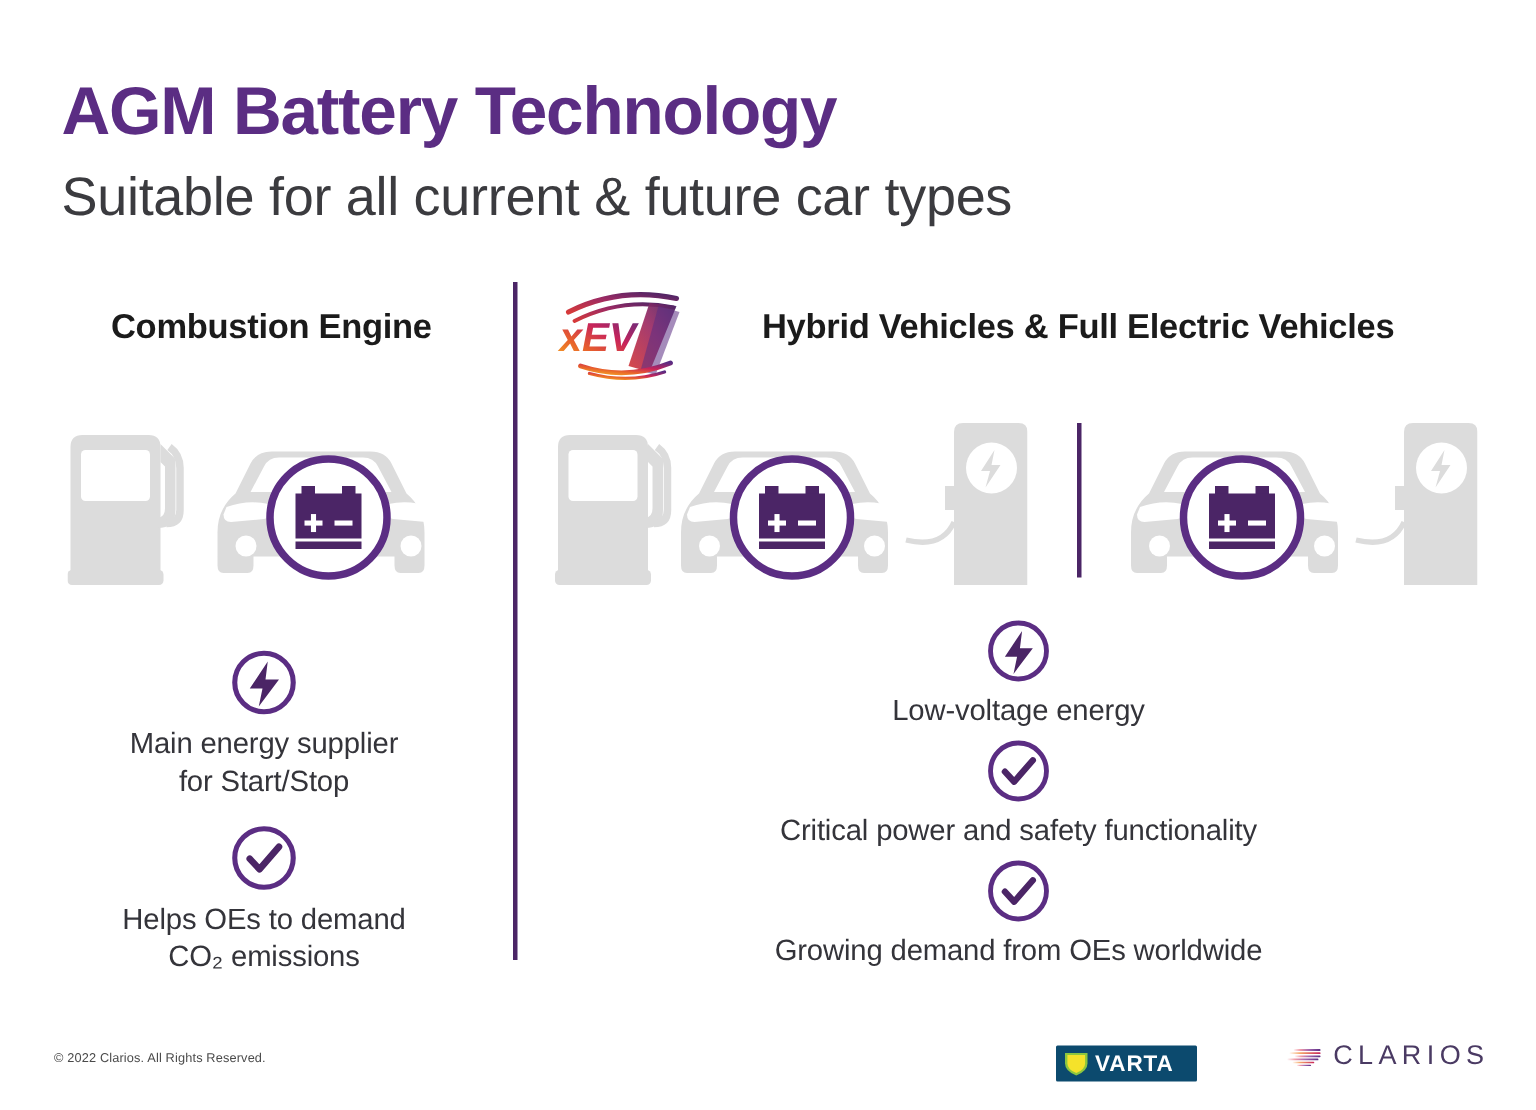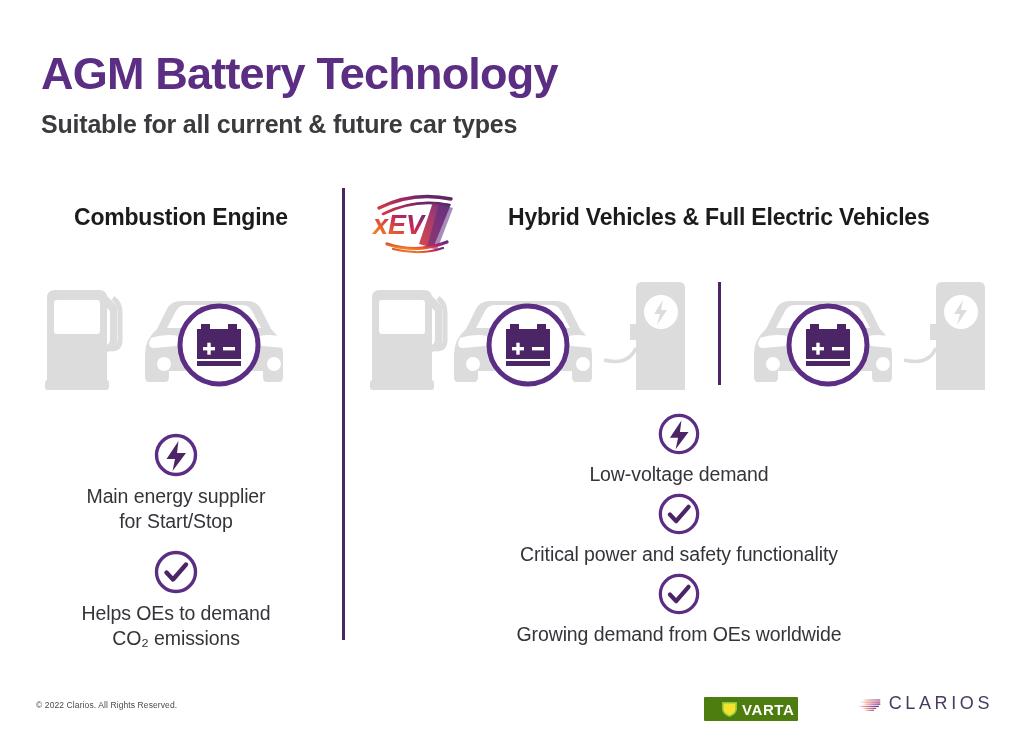--- a/index.html
+++ b/index.html
@@ -14,21 +14,21 @@
   .page { position:relative; width:1024px; height:665px; }
 
   
   .title {
     position:absolute; left:41px; top:50px;
     font-size:45px; font-weight:bold; letter-spacing:-0.8px;
     color:#5b2d83; line-height:1.05; white-space:nowrap;
   }
   .subtitle {
     position:absolute; left:41px; top:110px;
-    font-size:25px; font-weight:700; letter-spacing:-0.2px;
+    font-size:36px; font-weight:400; letter-spacing:-0.2px;
     color:#3b3b3f; line-height:1.15; white-space:nowrap;
   }
 
   
   .sec-head {
     position:absolute; font-size:23px; font-weight:bold;
     color:#1b1b1b; letter-spacing:-0.2px; white-space:nowrap;margin-left:24px;
   }
   #head-combustion { left:50px; top:204px; }
   #head-xev       { left:484px; top:204px;text-align:right; }
@@ -65,22 +65,22 @@
   #feat-r-1 { left:400px; top:492px; width:558px; }
   #feat-r-2 { left:400px; top:572px; width:558px; }
 
   
   .copyright {
     position:absolute; left:36px; top:700px;
     font-size:8.5px; font-weight:400; color:#4a4a4a; letter-spacing:0.1px;
   }
   .varta-logo {
     position:absolute; left:704px; top:697px;
-    width:94px; height:24px; background:#4d7c0f;
-    display:flex; align-items:center; gap:4px; padding-left:17px;
+    width:94px; height:24px; background:#0c4a6e;
+    display:flex; align-items:center; gap:4px; padding-left:5px;
     border-radius:1px;
   }
   .varta-word {
     font-size:15px; font-weight:bold; color:#ffffff;
     letter-spacing:0.6px; line-height:1;
   }
   .clarios-logo {
     position:absolute; left:858px; top:694px;
     width:135px; height:28px; display:flex; gap:7px;
   }
@@ -244,21 +244,21 @@
     </svg>
     <div class="flabel">Helps OEs to demand
 CO₂ emissions</div>
   </div>
 
   <div class="feature" id="feat-r-0">
     <svg class="ficon" width="44" height="44" viewBox="0 0 46 46">
       <circle cx="23" cy="23" r="19.5" fill="#ffffff" stroke="#5b2d83" stroke-width="3.4"></circle>
       <path d="M25.5,9 L13.5,27 h8.5 l-2.5,12 L33,21 h-9 z" fill="#4b2566"></path>
     </svg>
-    <div class="flabel">Low-voltage demand</div>
+    <div class="flabel">Low-voltage energy</div>
   </div>
 
   <div class="feature" id="feat-r-1">
     <svg class="ficon" width="44" height="44" viewBox="0 0 46 46">
       <circle cx="23" cy="23" r="19.5" fill="#ffffff" stroke="#5b2d83" stroke-width="3.4"></circle>
       <path d="M13.5,23.5 L20,30.5 L33,15.5" stroke="#4b2566" stroke-width="4.4" fill="none" stroke-linecap="round" stroke-linejoin="round"></path>
     </svg>
     <div class="flabel">Critical power and safety functionality</div>
   </div>
 

